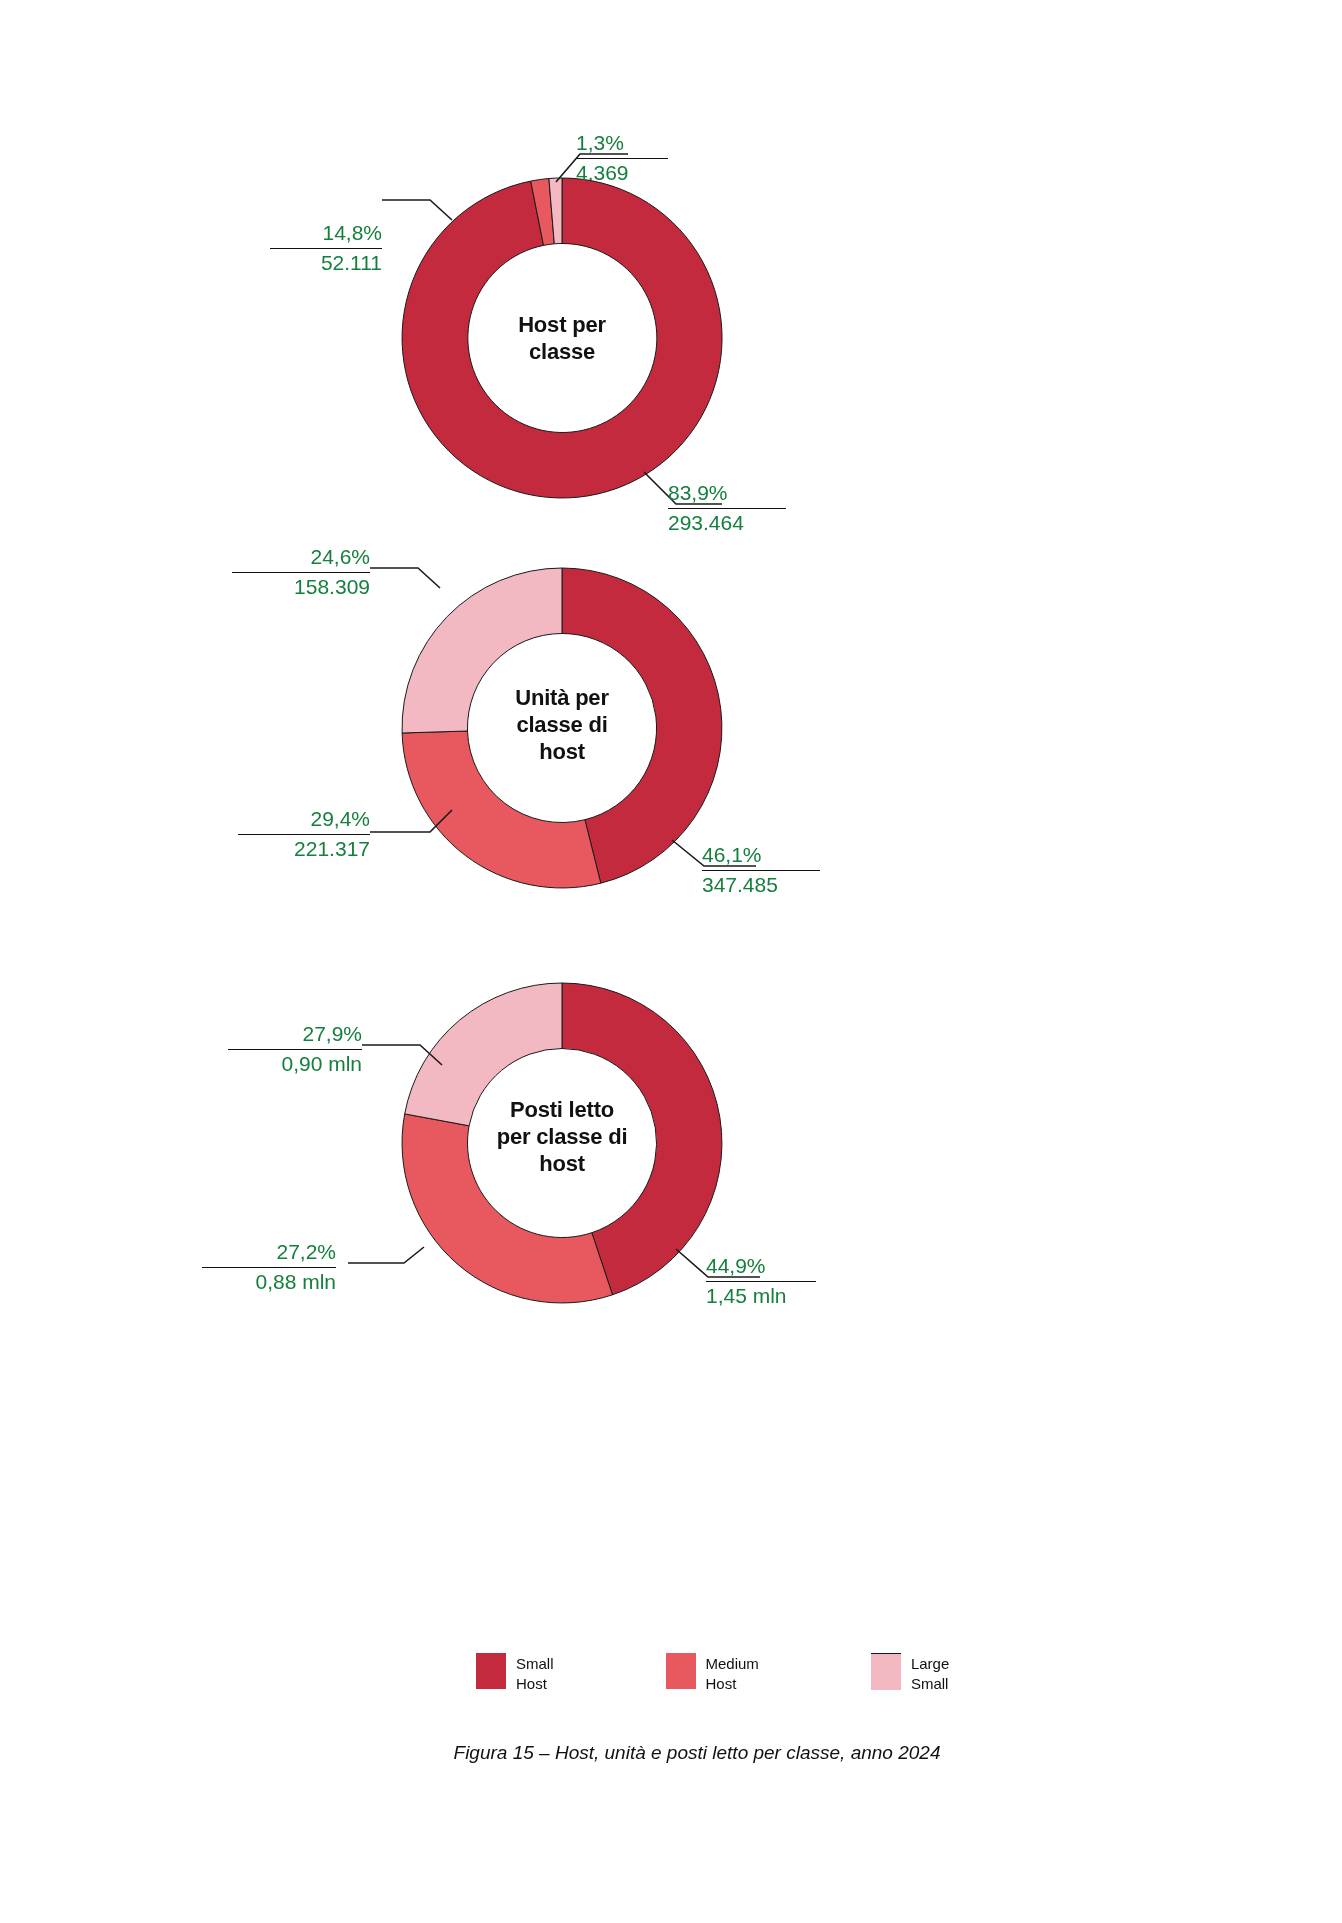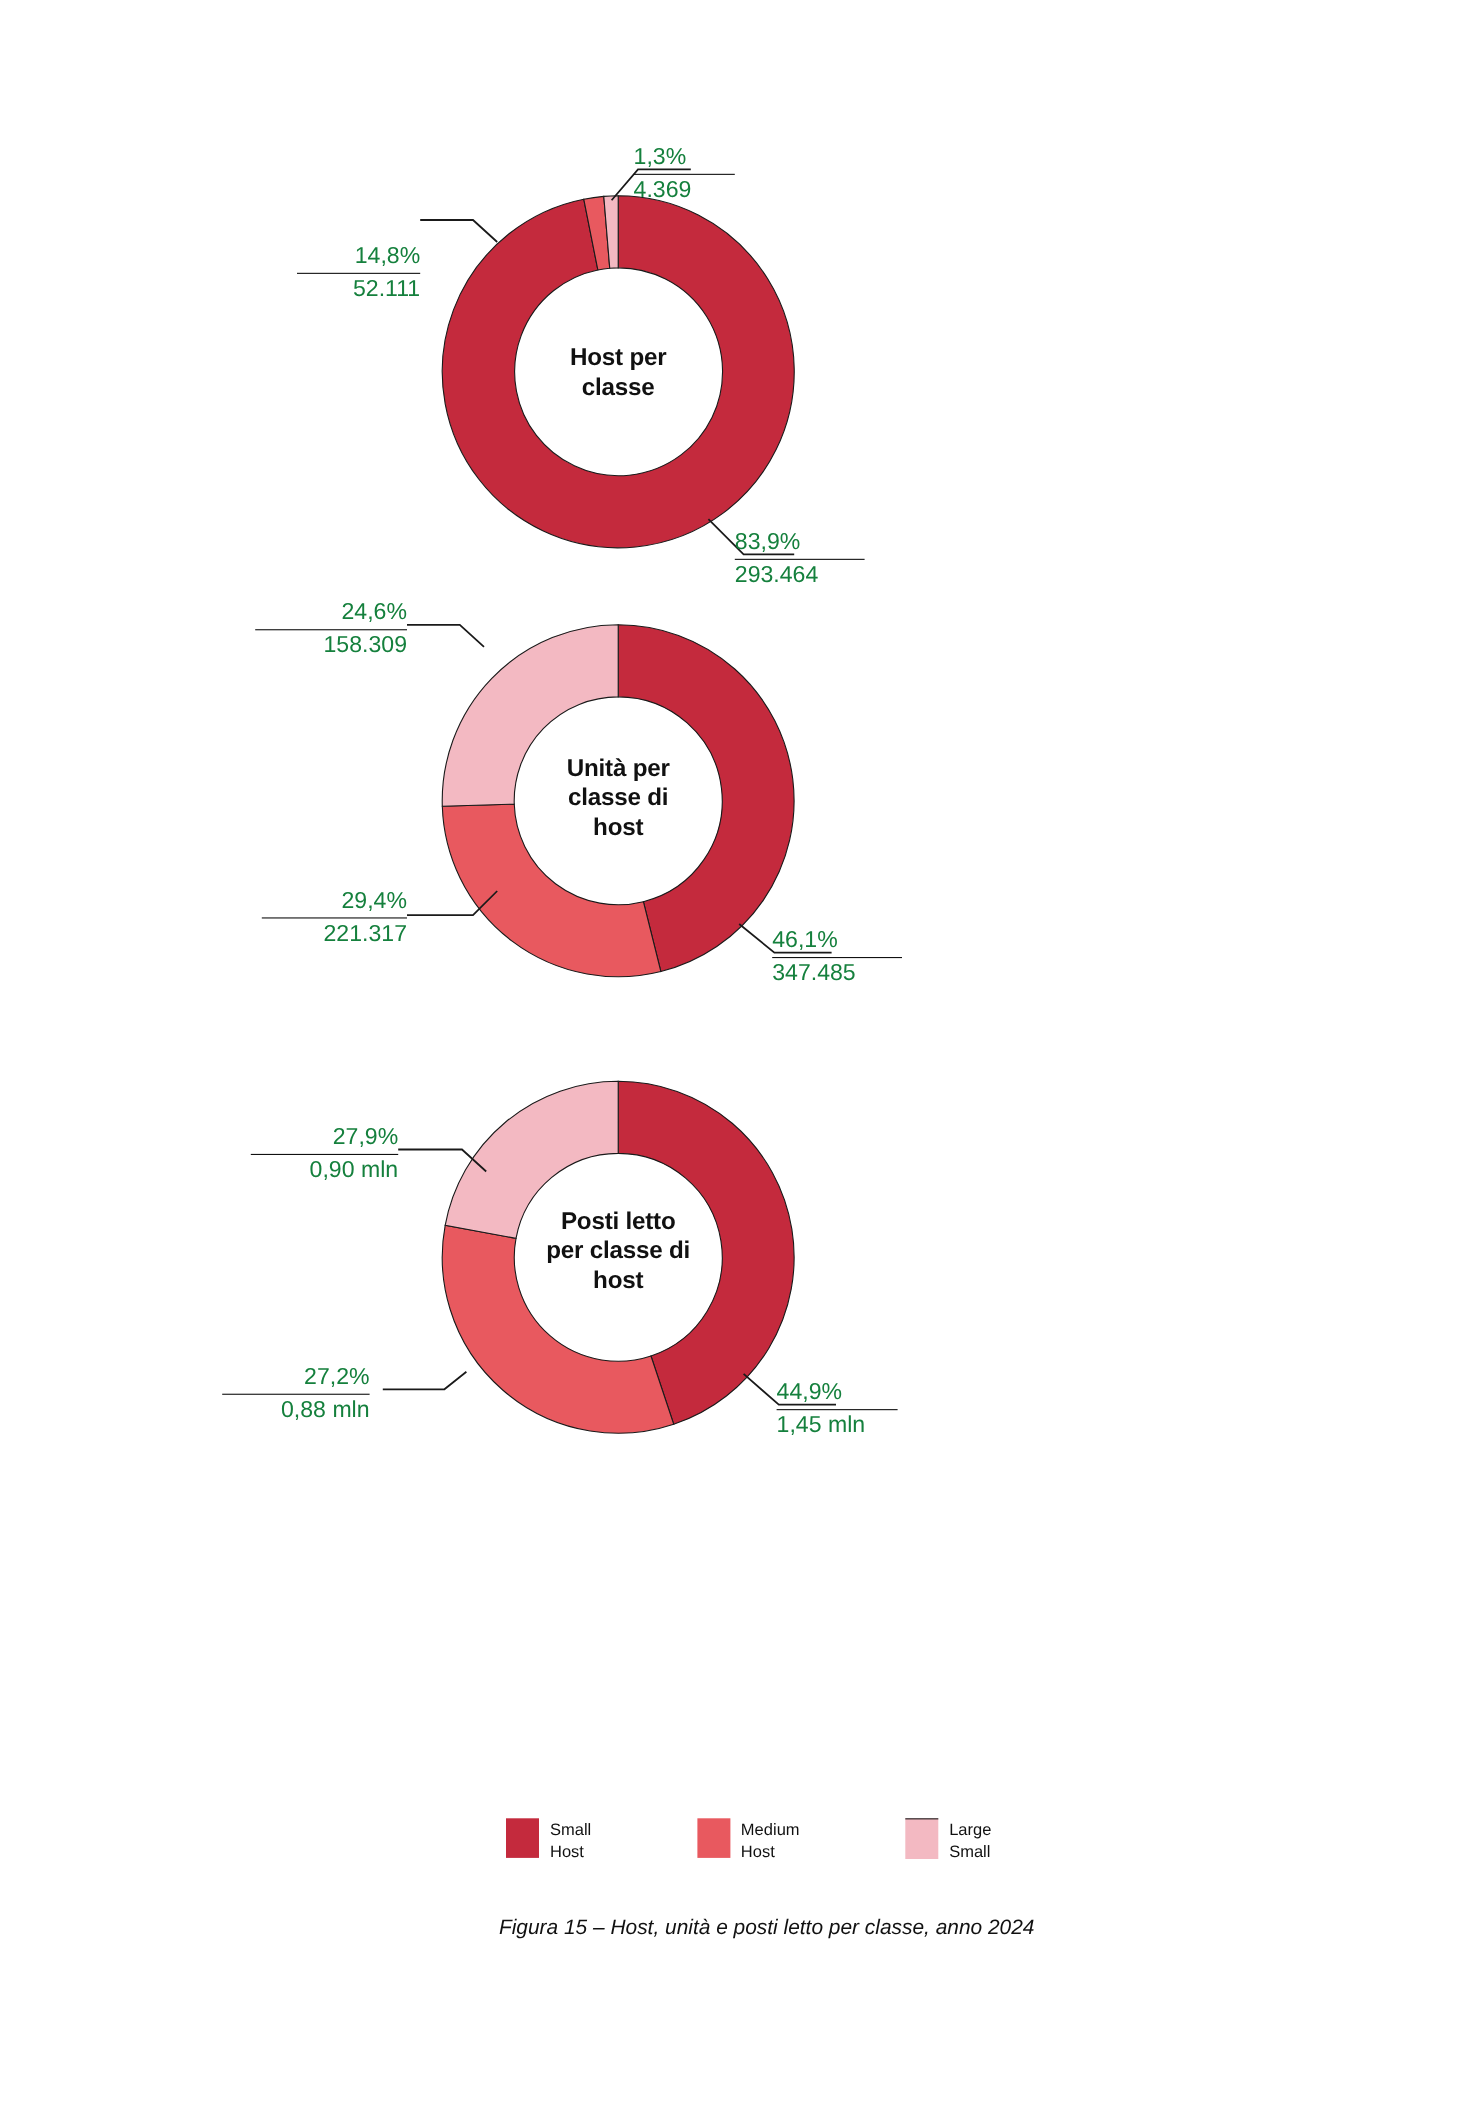--- a/index.html
+++ b/index.html
@@ -51,20 +51,21 @@
   
   .legend{
     position:absolute;
     display:flex;
     align-items:flex-start;
   }
   .legend-item{
     display:flex;
     align-items:flex-start;
     margin-right:96px;
+    margin-left:16px;
   }
   .legend-item:last-child{margin-right:0;}
   .swatch{
     width:30px;height:36px;
     margin-right:10px;
     flex:0 0 auto;
   }
   .legend-text{
     font-size:15px;
     line-height:1.32;

